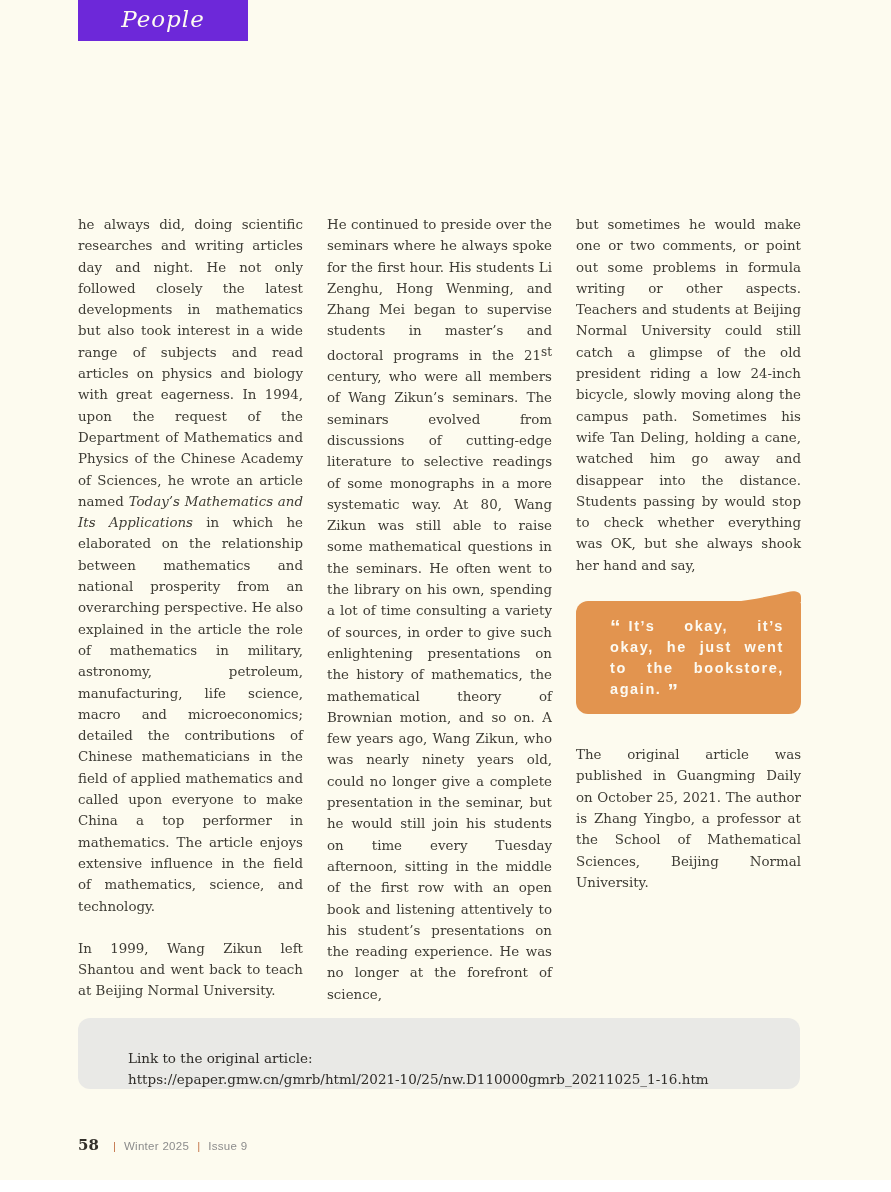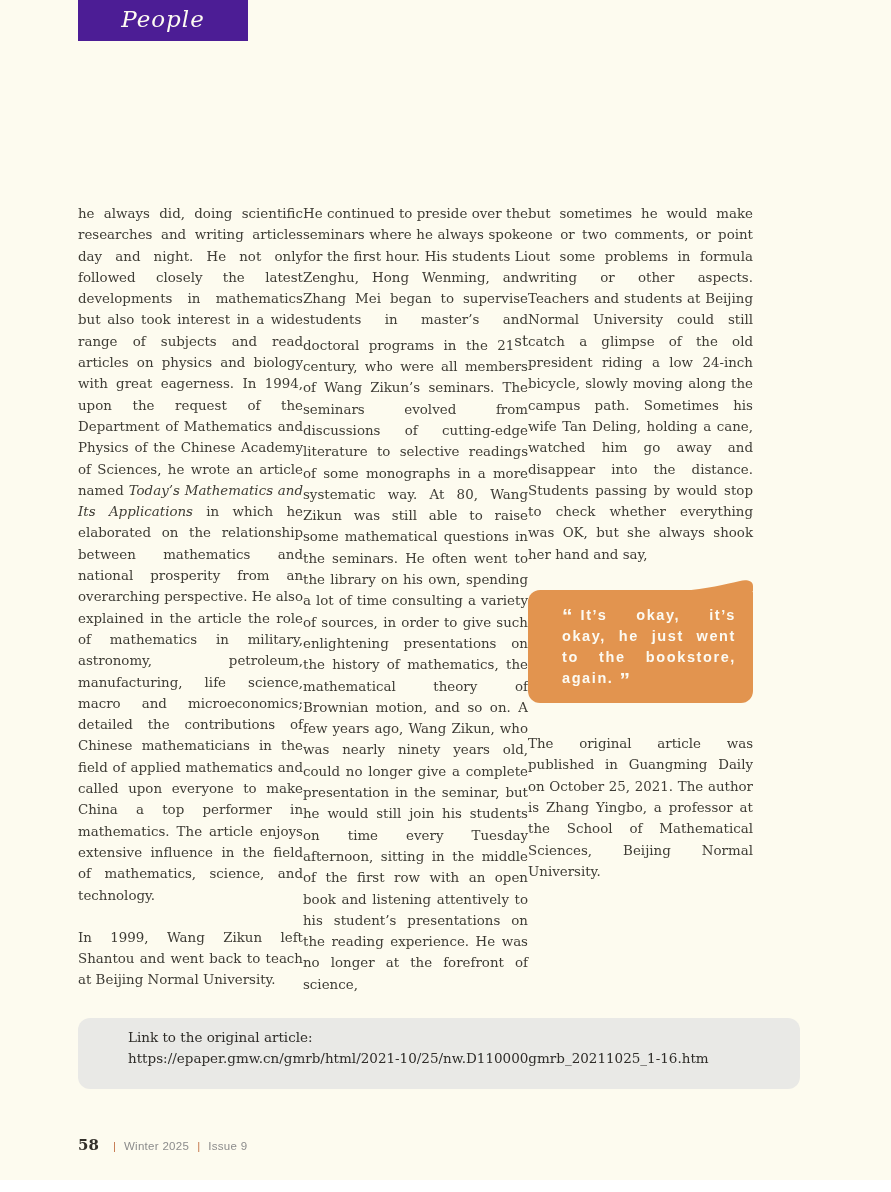--- a/index.html
+++ b/index.html
@@ -11,49 +11,50 @@
     background: #FDFBEF;
     overflow: hidden;
     font-family: "DejaVu Serif", serif;
     color: #3E3C35;
   }
   
   .category-tab {
     position: absolute;
     left: 78px; top: 0;
     width: 170px; height: 41px;
-    background: #4c1d95;
+    background: #6d28d9;
     display: flex; align-items: center; justify-content: center;
   }
   .category-tab span {
     font-family: "DejaVu Serif", serif;
     font-style: italic;
     font-size: 23px;
     color: #FDFBF2;
     letter-spacing: 1px;
     padding-bottom: 3px;
   }
   
   .content-columns {
     position: absolute;
-    left: 78px; top: 203px;
+    left: 78px; top: 214px;
     width: 723px;
     display: flex;
+    gap: 24px;
   }
   .col {
     width: 225px;
     font-size: 13.4px;
     line-height: 21.3px;
     text-align: justify;
     color: #3E3C35;
   }
   .col p { margin-bottom: 21px; }
   .col p:last-child { margin-bottom: 0; }
   .col i { font-style: italic; }
-  .col sup { font-size: 15px; vertical-align: 4px; letter-spacing: 0; margin-top: 8px; }
+  .col sup { font-size: 12px; vertical-align: 4px; letter-spacing: 0; margin-top: 8px; }
   
   .quote-bubble {
     position: relative;
     margin-top: 25px;
     margin-bottom: 30px;
     background: #E2944F;
     border-radius: 12px 3px 12px 12px;
     padding: 15px 17px 14px 34px;
     text-align: left;
   }
@@ -82,21 +83,21 @@
   }
   .quote-mark.open { top: 3px; margin-right: 8px; }
   .quote-mark.close { top: 4px; margin-left: 6px; }
   
   .link-box {
     position: absolute;
     left: 78px; top: 1018px;
     width: 722px; height: 71px;
     background: #E9E9E6;
     border-radius: 12px;
-    padding: 9px 30px 0 50px;
+    padding: 30px 30px 0 50px;
   }
   .link-box .link-label {
     display: block;
     font-size: 13.5px;
     line-height: 21px;
     color: #2E2C28;
   }
   .link-box .link-url {
     display: block;
     font-size: 13.5px;

